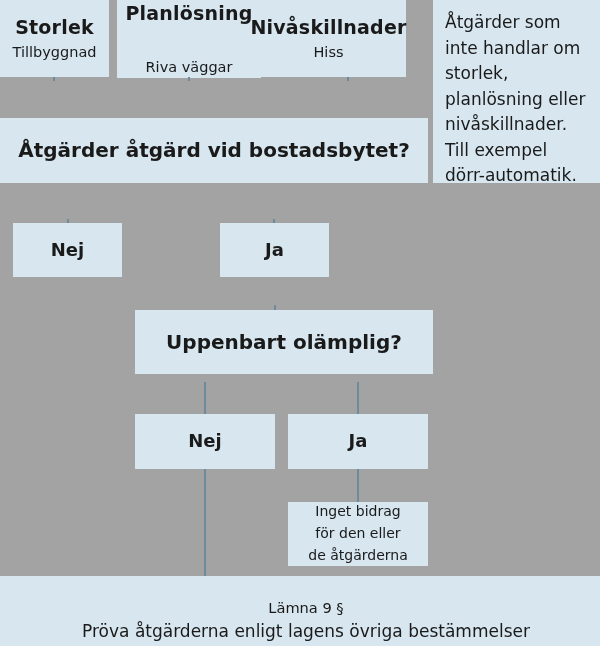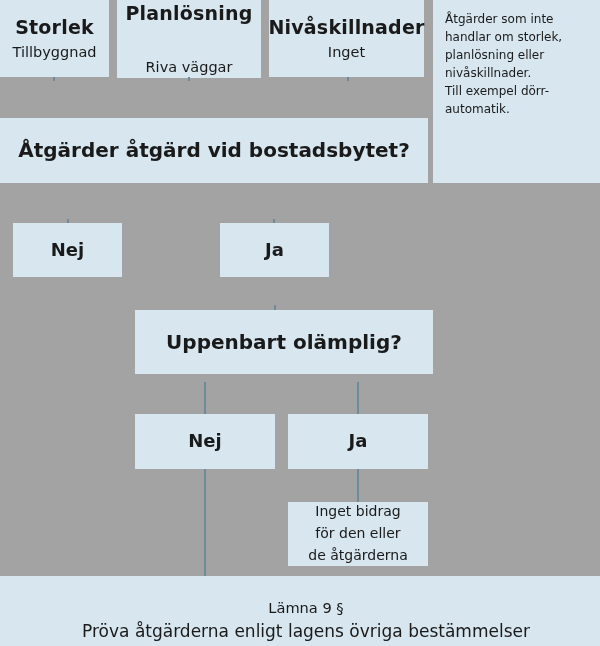--- a/index.html
+++ b/index.html
@@ -45,21 +45,21 @@
   }
   .ans-label {
     font-weight: bold;
     font-size: 18px;
   }
   .note {
     position: absolute;
     background: #d7e6ef;
     color: #1a1a1a;
     box-sizing: border-box;
-    font-size: 12px;
+    font-size: 17px;
     line-height: 1.5;
     text-align: left;
     padding: 10px 12px 12px 12px;
     white-space: pre-line;
   }
   .leaf-label {
     font-size: 14px;
     line-height: 1.55;
     font-weight: normal;
     white-space: pre-line;
@@ -91,23 +91,23 @@
   <div class="box" style="left:0px; top:0px; width:109px; height:77px;">
     <div class="cat-title">Storlek</div>
     <div class="cat-sub">Tillbyggnad</div>
   </div>
 
   <div class="box" style="left:117px; top:0px; width:144px; height:78px;gap:30px;">
     <div class="cat-title">Planlösning</div>
     <div class="cat-sub">Riva väggar</div>
   </div>
 
-  <div class="box" style="left:269px; top:0px; width:155px; height:77px;">
+  <div class="box" style="left:251px; top:0px; width:155px; height:77px;">
     <div class="cat-title">Nivåskillnader</div>
-    <div class="cat-sub">Inget</div>
+    <div class="cat-sub">Hiss</div>
   </div>
 
   <div class="note" style="left:433px; top:0px; width:167px; height:183px;">Åtgärder som inte handlar om storlek, planlösning eller nivåskillnader.
 Till exempel dörr-automatik.</div>
 
   <div class="connector" style="left:53px; top:77px; width:2px; height:4px;"></div>
   <div class="connector" style="left:188px; top:77px; width:2px; height:4px;"></div>
   <div class="connector" style="left:347px; top:77px; width:2px; height:4px;"></div>
 
   <div class="box" style="left:0px; top:118px; width:428px; height:65px;">

